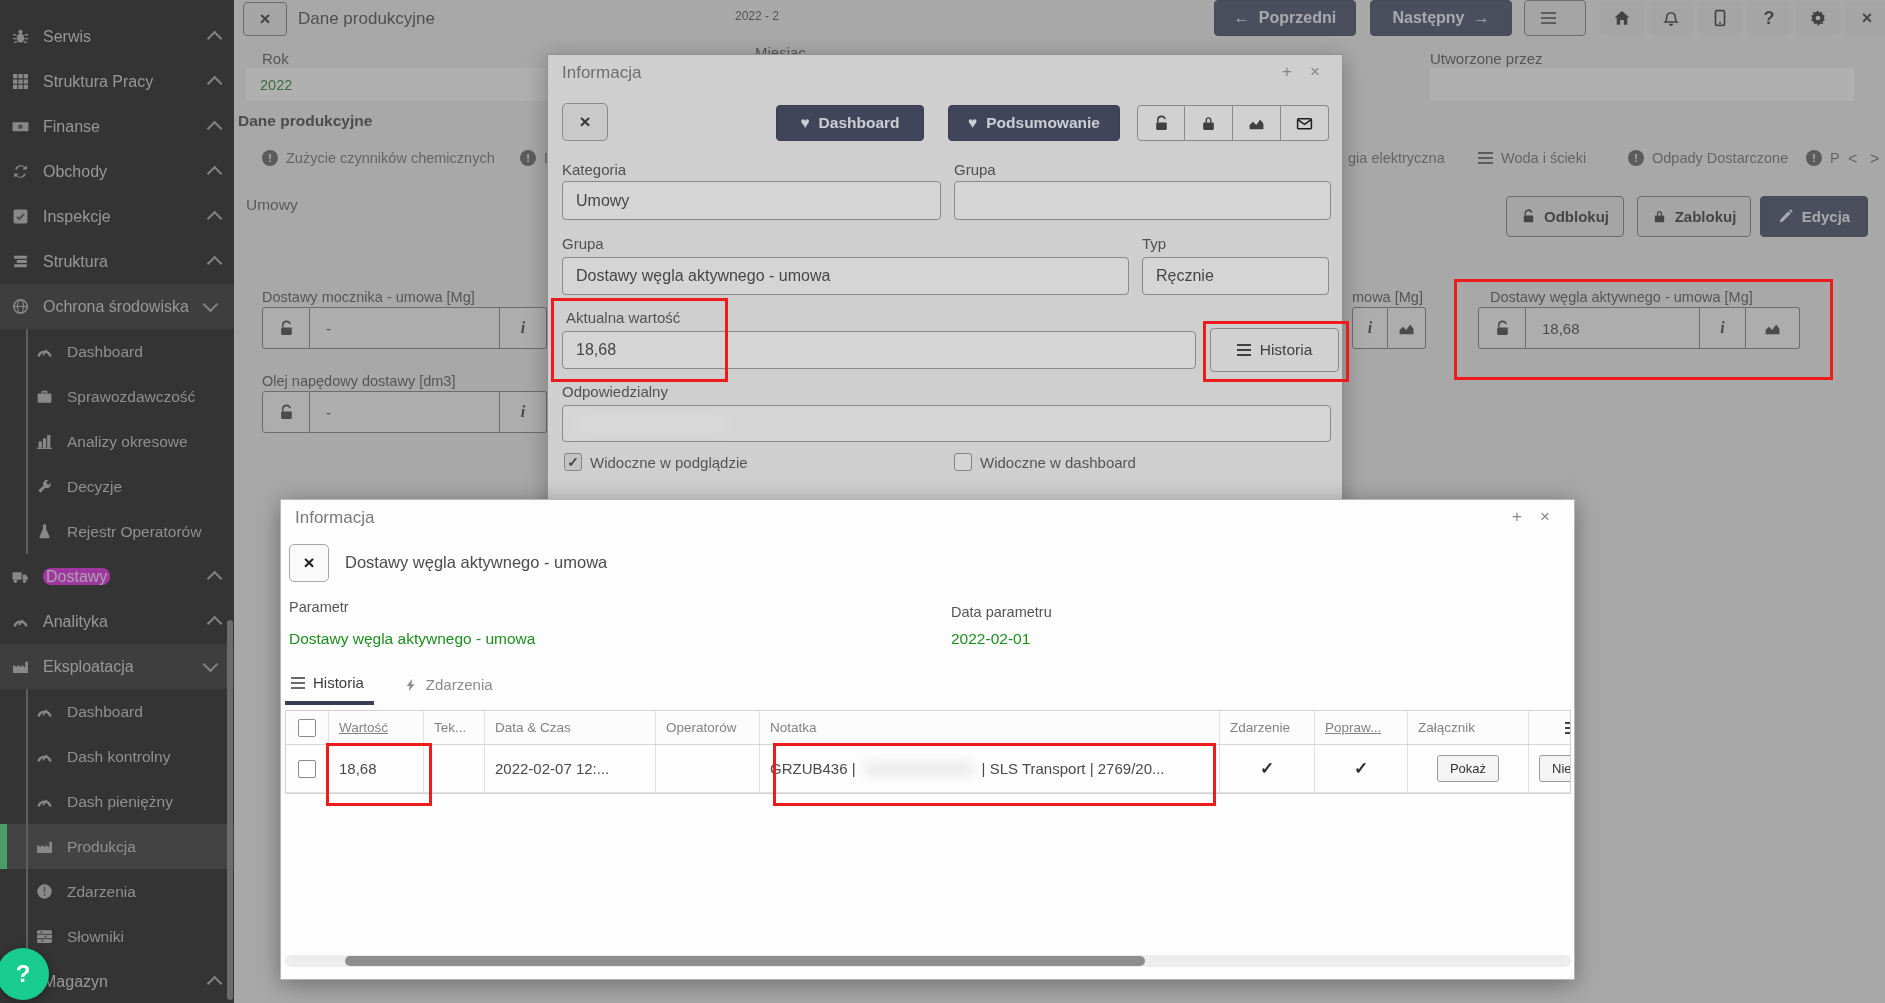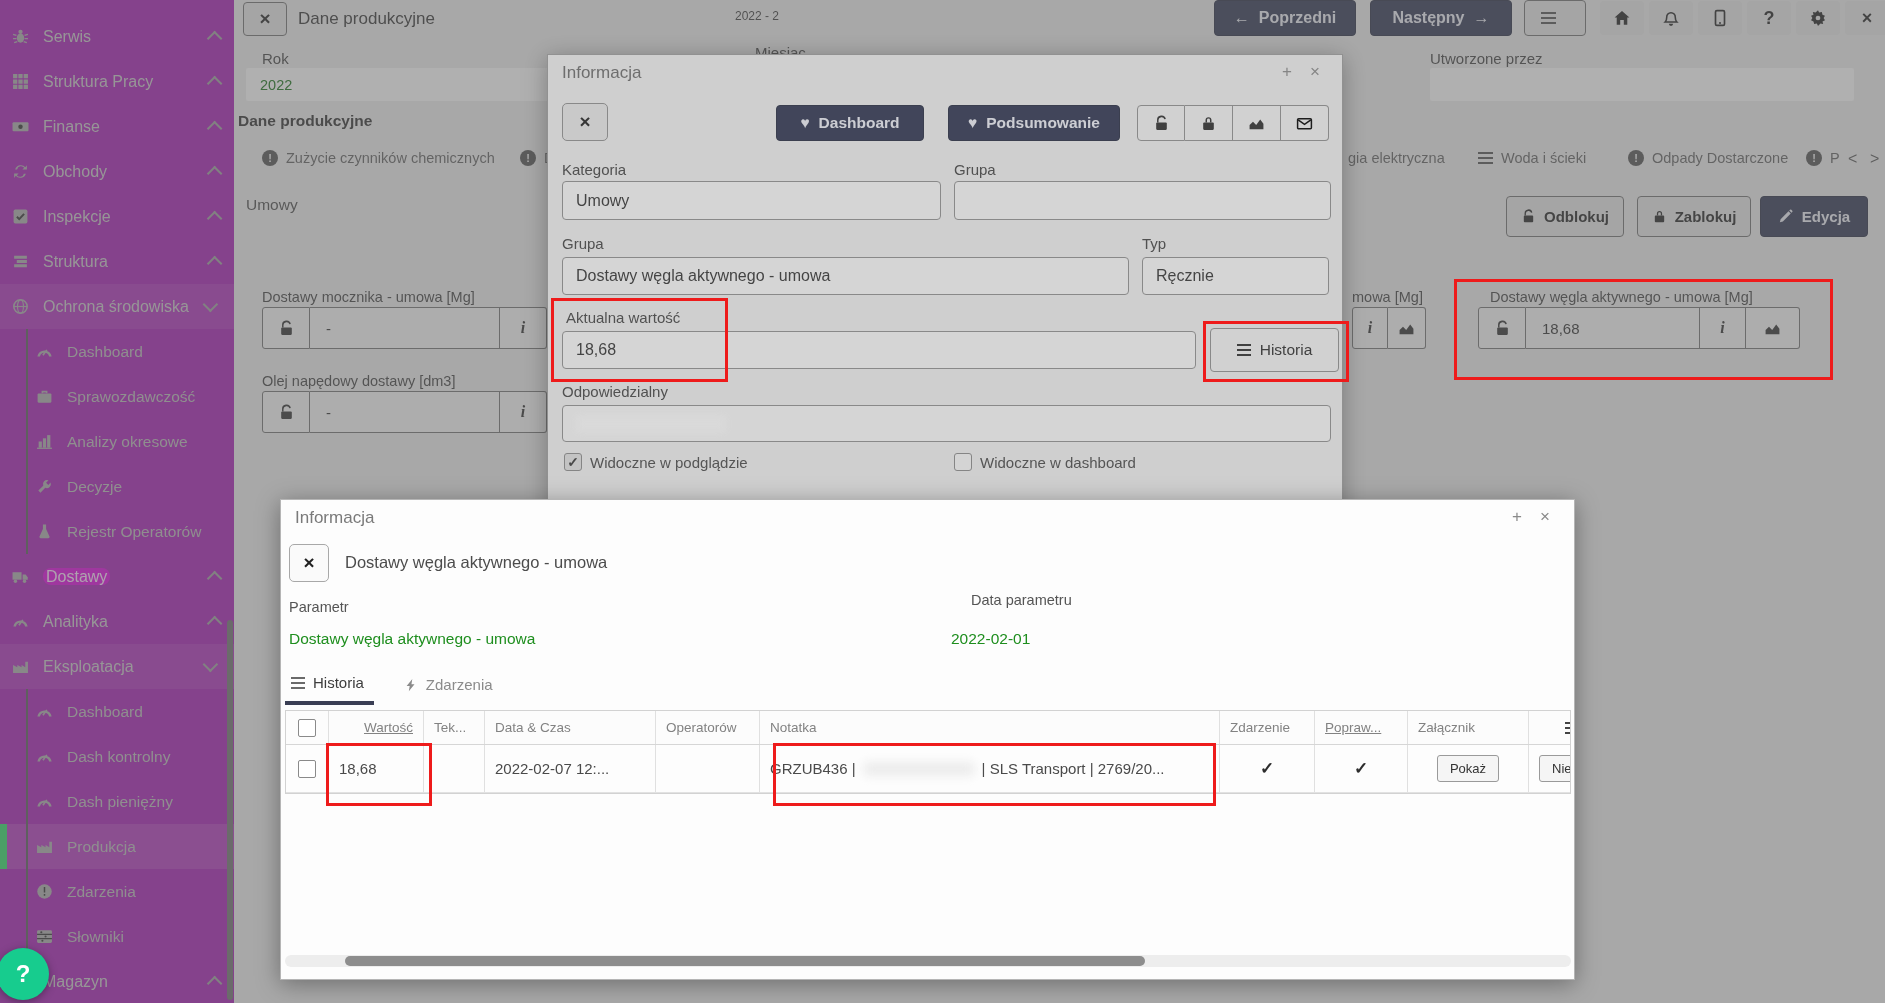--- a/index.html
+++ b/index.html
@@ -1,20 +1,20 @@
 <!DOCTYPE html>
 <html lang="pl"><head>
 <meta charset="utf-8">
 <style>
   html,body{margin:0;padding:0;background:#8f8f8f;}
   .stage{position:relative;width:1885px;height:1003px;overflow:hidden;
     font-family:"Liberation Sans",sans-serif;background:#e8e8e8;}
   .abs{position:absolute;}
   
-  .sidebar{position:absolute;left:0;top:0;width:234px;height:1003px;background:#a21caf;z-index:1;}
+  .sidebar{position:absolute;left:0;top:0;width:234px;height:1003px;background:#000000;z-index:1;}
   .side-list{padding-top:14px;}
   .side-item{position:relative;height:45px;display:flex;align-items:center;padding-left:12px;cursor:pointer;color:#c9c9c9;}
   .side-item .ic{width:18px;height:18px;flex:0 0 18px;color:#a8a8a8;display:flex;align-items:center;}
   .side-item .ic svg{width:17px;height:17px;fill:currentColor;}
   .side-item .lbl{margin-left:13px;font-size:16px;color:#c4c4c4;white-space:nowrap;}
   .side-item.sub{padding-left:36px;}
   .side-item.sub::before{content:"";position:absolute;left:26px;top:0;bottom:0;width:2px;background:#565656;}
   .side-item.sub .lbl{font-size:15.5px;color:#b5b5b5;}
   .side-item.hl{background:rgba(255,255,255,.08);}
   .side-item.sel{background:rgba(255,255,255,.12);box-shadow:inset 7px 0 0 var(--sel-green);}
@@ -608,21 +608,21 @@
   <div class="veil v2"></div>
 
   <section class="modal" id="modal2">
     <div class="m-title">Informacja</div>
     <button class="m-plus" style="right:46px;">+</button>
     <button class="m-close" style="right:18px;">×</button>
     <button class="xbtn">×</button>
     <div id="m2-heading">Dostawy węgla aktywnego - umowa</div>
 
     <div class="m2-lab" style="left:8px;top:99px;">Parametr</div>
-    <div class="m2-lab" style="left:670px;top:92px;margin-left:20px;">Data parametru</div>
+    <div class="m2-lab" style="left:670px;top:104px;">Data parametru</div>
     <div class="m2-green" style="left:8px;top:130px;">Dostawy węgla aktywnego - umowa</div>
     <div class="m2-green" style="left:670px;top:130px;">2022-02-01</div>
 
     <div id="m2-tabs">
       <div class="m2-tab active">
         <span class="hamb" style="width:14px;">
             <i></i>
             <i></i>
             <i></i>
           </span>
@@ -634,21 +634,21 @@
           </svg>
         <span>Zdarzenia</span>
       </div>
     </div>
 
     <div id="m2-table">
         <div class="t-row head">
           <div class="t-cell center" style="width: 43px; flex: 0 0 43px;">
             <div class="t-cb"></div>
           </div>
-          <div class="t-cell" style="width: 95px; flex: 0 0 95px; justify-content: flex-end;">
+          <div class="t-cell" style="width: 95px; flex: 0 0 95px;">
             <span class="colsort">Wartość</span>
           </div>
           <div class="t-cell" style="width: 61px; flex: 0 0 61px;">
             <span>Tek...</span>
           </div>
           <div class="t-cell" style="width: 171px; flex: 0 0 171px;">
             <span>Data &amp; Czas</span>
           </div>
           <div class="t-cell" style="width: 104px; flex: 0 0 104px;">
             <span>Operatorów</span>

